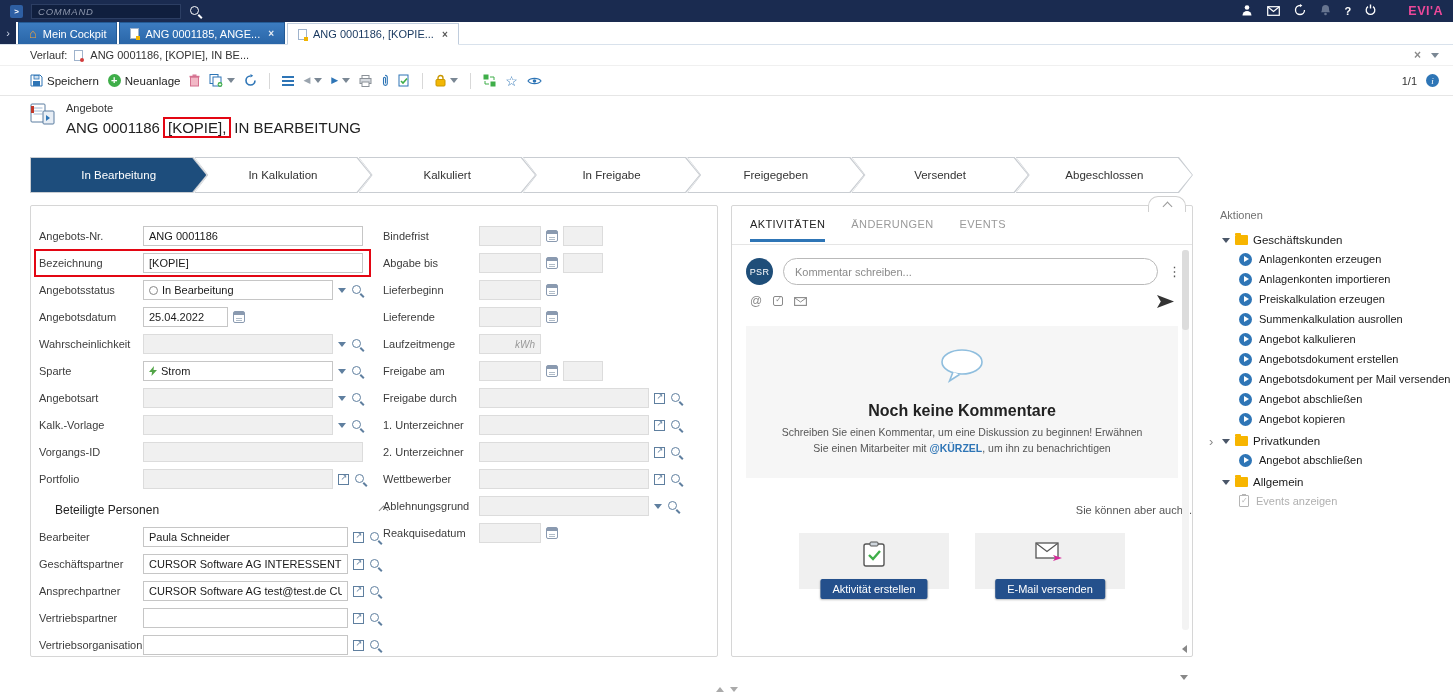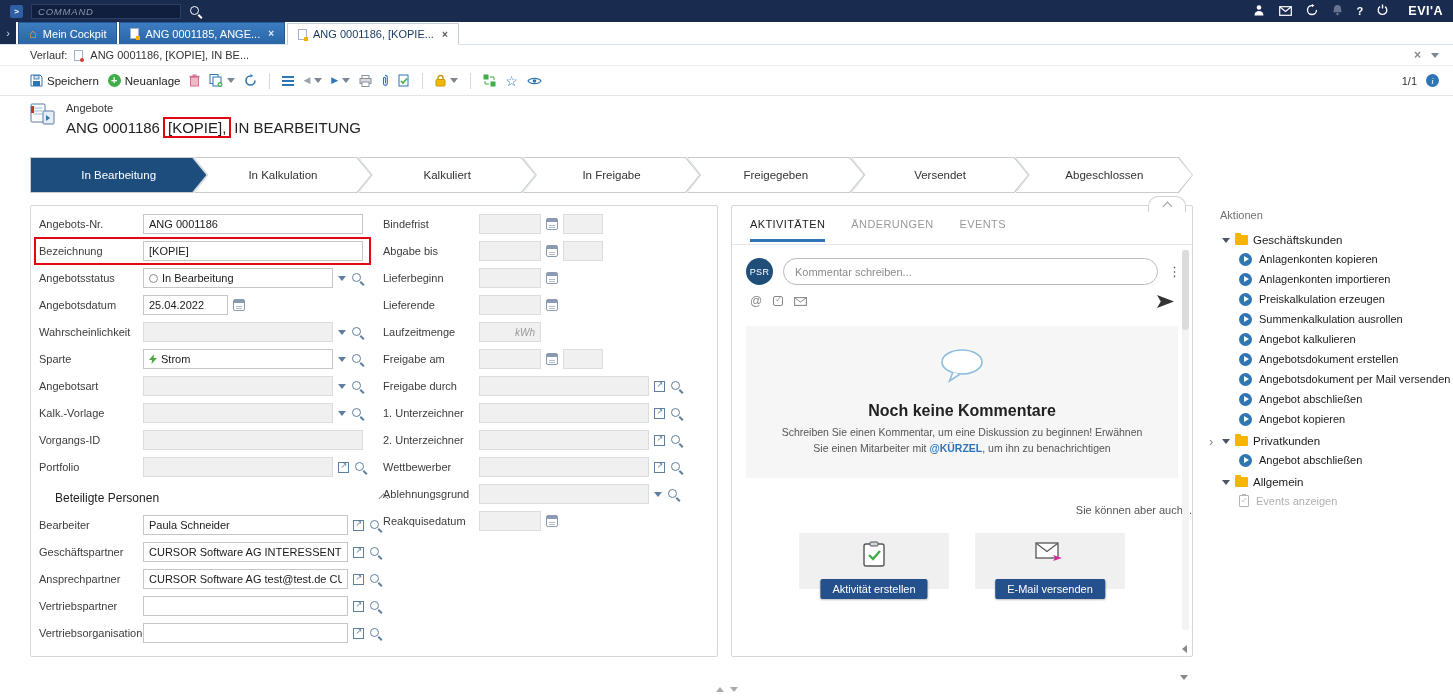--- a/index.html
+++ b/index.html
@@ -15,21 +15,21 @@
     font-size:9.5px;letter-spacing:.8px;padding:0 6px;font-family:"Liberation Sans",sans-serif}
   .cmdinput::placeholder{color:#8d97ad;font-style:italic}
   .magi{position:relative;width:13px;height:13px;display:inline-block;flex:none;color:#5f7f9f}
   .magi::before{content:"";position:absolute;left:1px;top:1px;width:7px;height:7px;
     border:1.6px solid currentColor;border-radius:50%}
   .magi::after{content:"";position:absolute;left:9.5px;top:9.5px;width:4.5px;height:2px;
     background:currentColor;transform:rotate(45deg);transform-origin:0 0}
   .magi.white{color:#fff}
   .topicons{margin-left:auto;display:flex;align-items:center;gap:14px}
   .topicons .q{color:#fff;font-size:11px;font-weight:bold}
-  .brand{color:#ffffff;font-weight:bold;font-size:12.5px;letter-spacing:.5px;margin-left:12px}
+  .brand{color:#ec4899;font-weight:bold;font-size:12.5px;letter-spacing:.5px;margin-left:24px}
 
   
   .tabrow{position:absolute;left:0;top:22px;width:1453px;height:23px;background:#fff;
     border-bottom:1px solid #d9e2ec;display:flex;align-items:flex-end}
   .tabcorner{width:16px;height:23px;background:#1a2b50;color:#cfd8ea;font-size:11px;
     display:flex;align-items:center;justify-content:center}
   .tab{height:22px;display:flex;align-items:center;gap:6px;padding:0 10px;font-size:11px;margin-left:2px}
   .tab.blue{background:linear-gradient(#3c7cc0,#2a66a8);color:#fff;border:1px solid #245a94;border-bottom:none}
   .tab.active{background:#fff;color:#17375e;border:1px solid #c0cddd;border-bottom:1px solid #fff;margin-bottom:-1px}
   .tx{font-size:10px;color:#e8eef5;font-weight:bold;margin-left:2px}
@@ -78,21 +78,21 @@
     --clip:polygon(0 0,calc(100% - 14px) 0,100% 50%,calc(100% - 14px) 100%,0 100%,13px 50%)}
   .stage.first{margin-left:0;--clip:polygon(0 0,calc(100% - 14px) 0,100% 50%,calc(100% - 14px) 100%,0 100%)}
   .sb{position:absolute;inset:0;background:#c9cdd2;clip-path:var(--clip)}
   .si{position:absolute;inset:1px;background:#fff;clip-path:var(--clip);display:flex;align-items:center;
     justify-content:center;font-size:11.5px;color:#333}
   .stage.active .si{background:#1d4d7c;color:#fff}
 
   
   .form-panel{position:absolute;left:30px;top:205px;width:688px;height:452px;border:1px solid #d6d6d6;
     border-radius:2px;background:#fff}
-  .fcol{position:absolute;top:8px}
+  .fcol{position:absolute;top:20px}
   .fcolL{left:8px}
   .fcolR{left:352px}
   .frow{display:flex;align-items:center;height:20px;margin-bottom:7px;width:max-content;position:relative}
   .flb{width:104px;flex:none;font-size:11px;color:#3c3c3c;padding-right:4px}
   .fcolR .flb{width:96px}
   .fin{height:20px;border:1px solid #c6c6c6;background:#fff;font-size:11px;color:#1a1a1a;
     display:flex;align-items:center;padding:0 5px;gap:4px;overflow:hidden}
   .fin.gray{background:#f0f0f0;border-color:#dcdcdc}
   .fval{white-space:nowrap;overflow:hidden}
   .w220{width:220px}.w205{width:205px}.w190{width:190px}.w170{width:170px}
@@ -744,21 +744,21 @@
   <div class="sb-title">Aktionen</div>
 
   <div class="grp">
     <div class="grp-h">
       <span class="tri"></span>
       <span class="folder"></span>
       <span>Geschäftskunden</span>
     </div>
     <div class="itm">
         <span class="runic"></span>
-        <span>Anlagenkonten kopieren</span>
+        <span>Anlagenkonten erzeugen</span>
       </div>
     <div class="itm">
         <span class="runic"></span>
         <span>Anlagenkonten importieren</span>
       </div>
     <div class="itm">
         <span class="runic"></span>
         <span>Preiskalkulation erzeugen</span>
       </div>
     <div class="itm">

